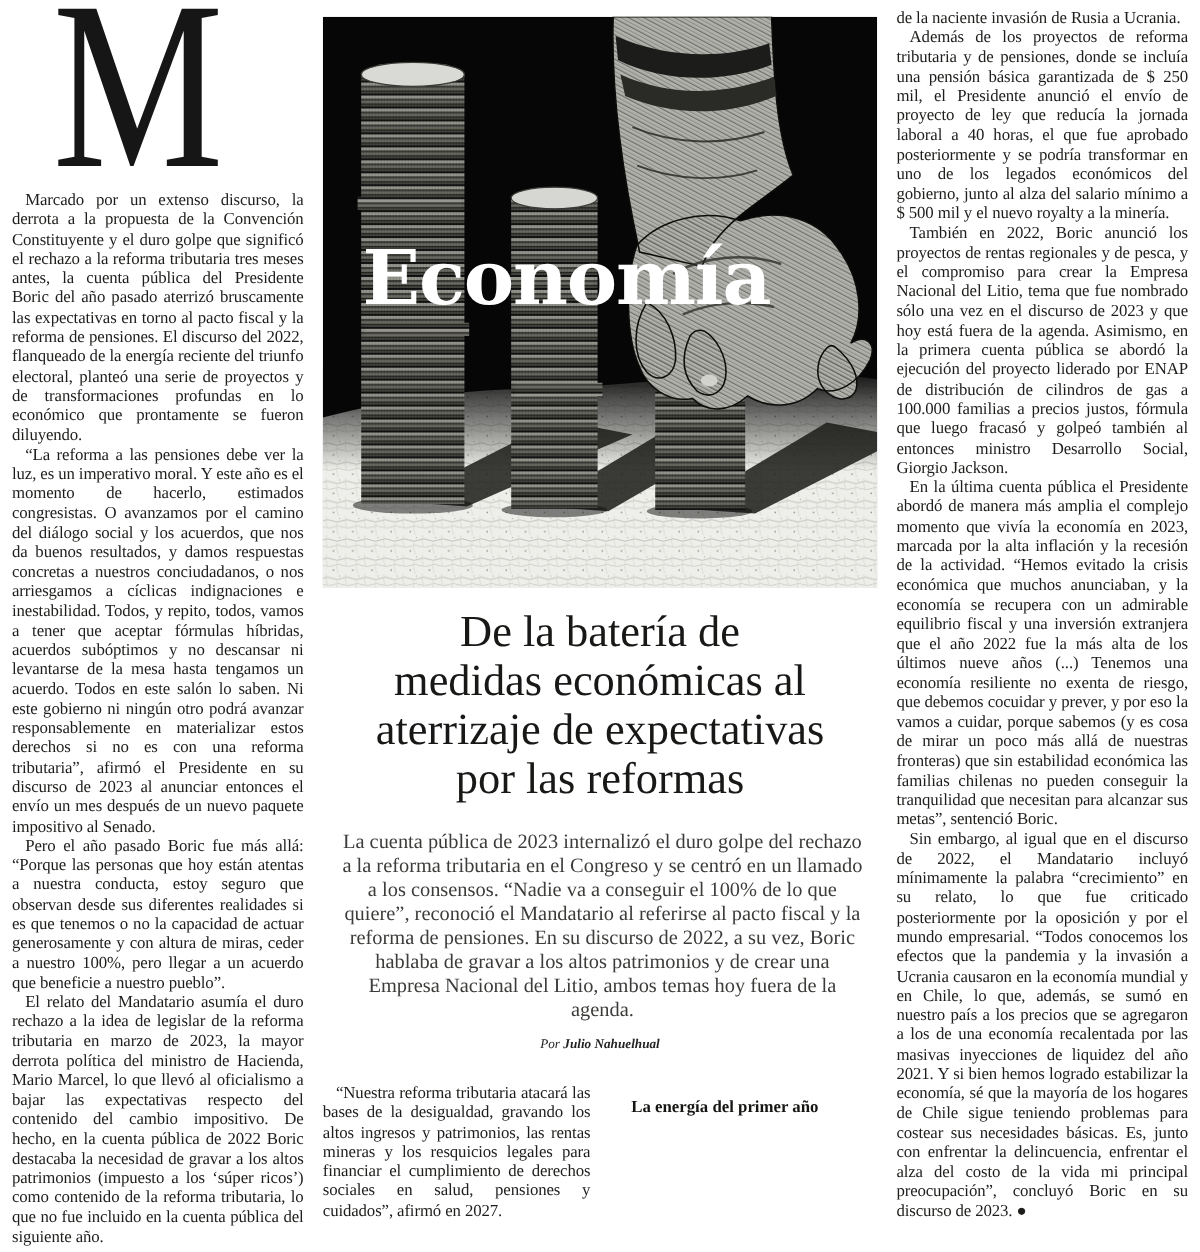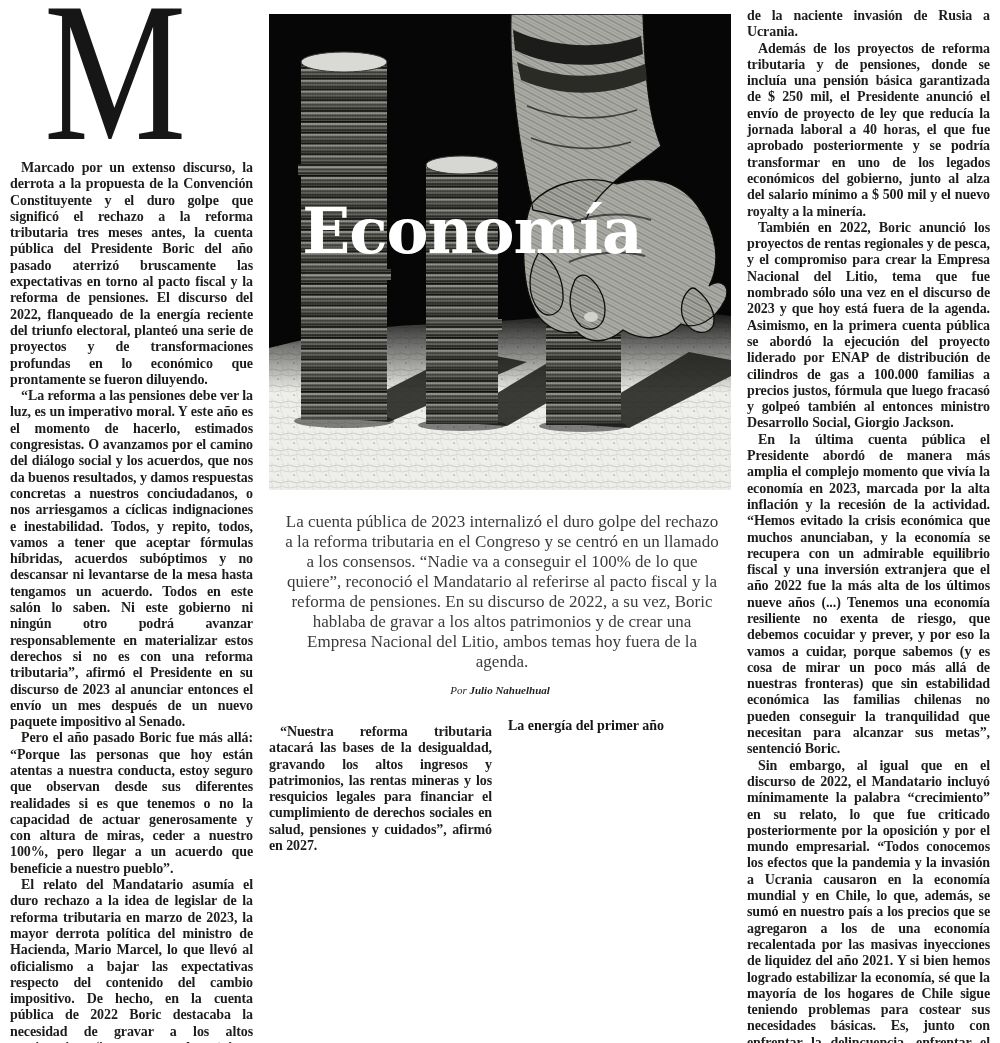--- a/index.html
+++ b/index.html
@@ -4,21 +4,21 @@
 <style>
   html,body{margin:0;padding:0;background:#ffffff;}
   body{width:1000px;height:1043px;overflow:hidden;
        font-family:"Liberation Serif", serif;color:#1d1d1b;}
   .page{position:relative;width:1000px;height:1043px;box-sizing:border-box;
         padding:8px 10px 0 10px;display:grid;
         grid-template-columns:243px 462px 243px;column-gap:16px;overflow:hidden;}
 
   
   .body{margin:0;font-size:14px;line-height:16.3px;text-align:justify;
-        letter-spacing:-0.1px;hyphens:auto;font-weight:bold;-webkit-hyphens:auto;}
+        letter-spacing:-0.1px;hyphens:auto;-webkit-hyphens:auto;}
   .indent{text-indent:11px;}
 
   
   .dropcap{height:152px;position:relative;}
   .dropcap span{position:absolute;top:-36px;left:34px;font-size:200px;line-height:1;
         color:#161616;transform:scaleX(.8);transform-origin:left top;}
 
   
   .hero{position:relative;width:406px;height:476px;margin:6px 0 0 0;}
   .hero svg{display:block;}
@@ -27,21 +27,21 @@
         letter-spacing:-1px;}
   .headline{margin:16px 2px 0 2px;font-weight:400;font-size:37px;line-height:41px;
         text-align:center;color:#181816;}
   .headline span{display:block;}
   .deck{margin:22px 10px 0 14px;font-size:17px;line-height:20px;text-align:center;
         color:#3c3c3a;}
   .byline{margin-top:12px;text-align:center;font-size:11px;font-style:italic;color:#222;}
   .byline .by-name{font-weight:700;}
   .mid-cols{display:grid;grid-template-columns:1fr 1fr;column-gap:16px;margin-top:22px;}
   .mid-cols .q{padding-top:6px;}
-  .crosshead{margin:0;font-size:14px;line-height:16.3px;font-weight:700;color:#151513;}
+  .crosshead{margin:18px;font-size:14px;line-height:16.3px;font-weight:700;color:#151513;}
 </style>
 </head>
 <body>
 
 <div class="page">
 
   <aside>
     <div class="dropcap">
       <span>M</span>
     </div>
@@ -138,20 +138,26 @@
           <path d="M244,16 C284,34 334,36 372,22 L374,40 C332,56 282,54 246,36 Z" fill="#1c1c1a"></path>
           <path d="M248,48 C288,66 334,66 376,50 L378,66 C334,84 290,82 252,66 Z" fill="#2a2a27"></path>
           <path d="M258,92 C292,106 332,108 368,96 M262,124 C294,136 330,138 362,128" stroke="#23231f" stroke-width="1.6" fill="none" opacity="0.8"></path>
           <path d="M292,214 C316,200 352,196 382,206 M300,248 C322,238 352,236 376,242" stroke="#30302c" stroke-width="2" fill="none" opacity="0.8"></path>
           <ellipse cx="322" cy="303" rx="7" ry="5" fill="#d8d8d3" opacity="0.9"></ellipse>
         </g>
       </svg>
       <div class="kicker">Economía</div>
     </figure>
 
+    <h1 class="headline">
+      <span>De la batería de</span>
+      <span>medidas económicas al</span>
+      <span>aterrizaje de expectativas</span>
+      <span>por las reformas</span>
+    </h1>
 
     <p class="deck">La cuenta pública de 2023 internalizó el duro golpe del rechazo a la reforma tributaria en el Congreso y se centró en un llamado a los consensos. “Nadie va a conseguir el 100% de lo que quiere”, reconoció el Mandatario al referirse al pacto fiscal y la reforma de pensiones. En su discurso de 2022, a su vez, Boric hablaba de gravar a los altos patrimonios y de crear una Empresa Nacional del Litio, ambos temas hoy fuera de la agenda.</p>
 
     <div class="byline">
       <span class="by-label">Por</span>
       <span class="by-name">Julio Nahuelhual</span>
     </div>
 
     <div class="mid-cols">
       <div class="q">

